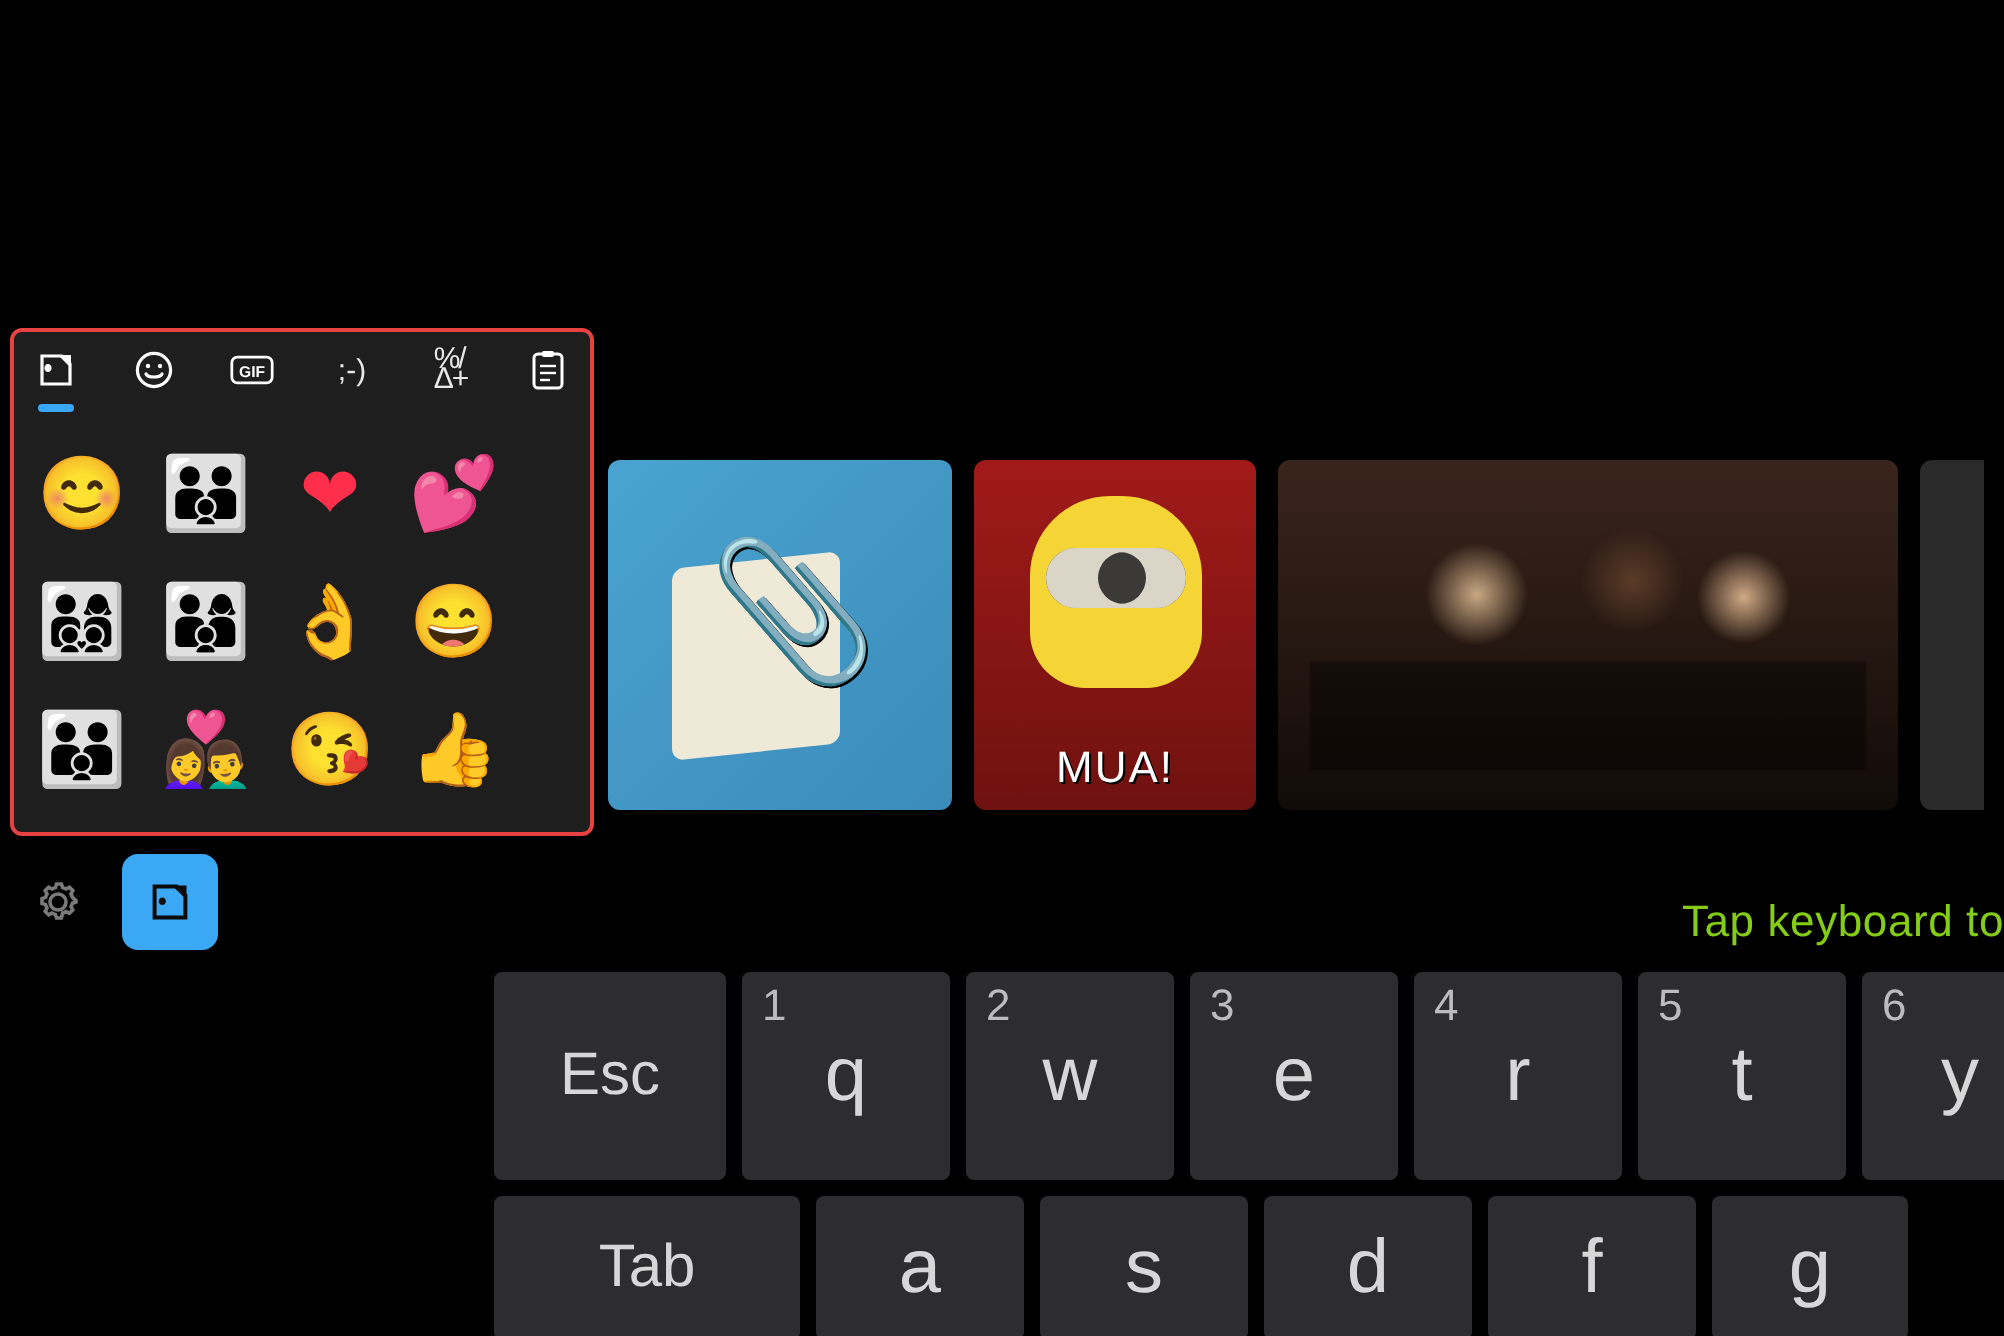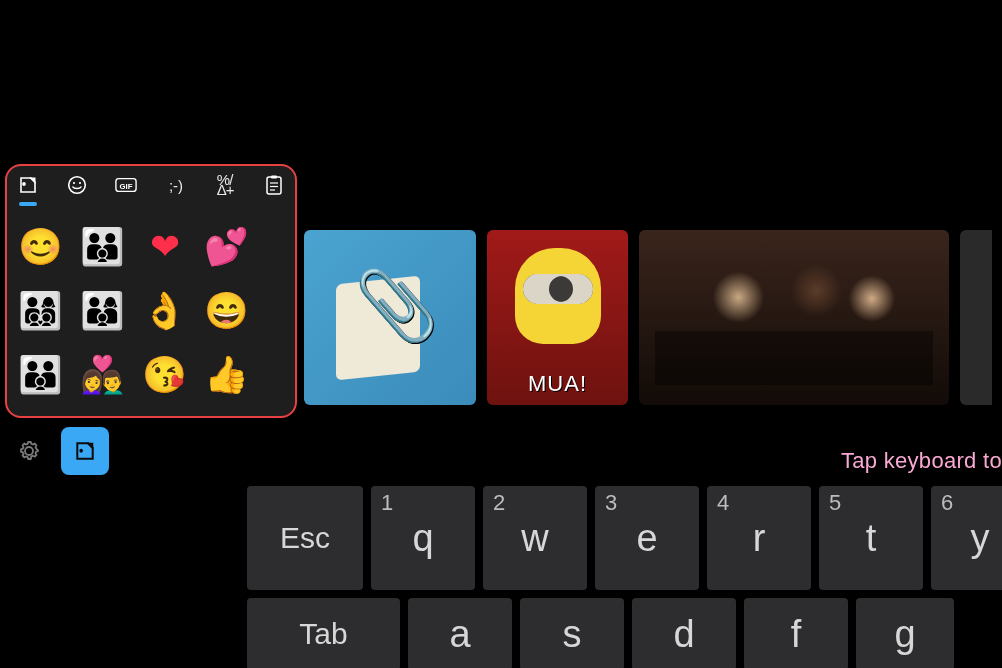--- a/index.html
+++ b/index.html
@@ -7,21 +7,21 @@
       width:1002px; height:668px;
       background:#000; color:#fff;
       font-family:"Segoe UI",Arial,sans-serif;
       overflow:hidden; position:relative;
     }
     .emoji-panel {
       position:absolute; left:5px; top:164px;
       width:292px; height:254px;
       background:#1e1e1f;
       border:2px solid #e84141;
-      border-radius:16px;
+      border-radius:6px;
       padding:8px 10px;
     }
     .tab-bar { display:flex; gap:28px; align-items:center; }
     .tab { width:22px; height:22px; display:flex; align-items:center; justify-content:center; color:#e8e8e8; position:relative; }
     .tab.active::after { content:""; position:absolute; left:0; right:0; bottom:-10px; height:4px; width:18px; margin:auto; background:#3aa8f4; border-radius:2px; }
     .emoji-grid {
       margin-top:26px;
       display:grid;
       grid-template-columns:repeat(4,48px);
       grid-template-rows:repeat(3,50px);
@@ -79,21 +79,21 @@
     }
     .tool-btn {
       width:48px; height:48px; border-radius:8px;
       display:flex; align-items:center; justify-content:center;
       color:#cfcfcf;
     }
     .tool-btn.active { background:#3aa8f4; color:#0b0b0b; }
 
     .hint {
       position:absolute; right:0; top:448px;
-      font-size:22px; color:#f9a8d4; letter-spacing:0.3px;
+      font-size:22px; color:#84cc16; letter-spacing:0.3px;
       white-space:nowrap;
     }
 
     .kbd {
       position:absolute; left:247px; top:486px;
       right:-40px;
     }
     .kbd-row { display:flex; gap:8px; margin-bottom:8px; }
     .key {
       height:104px; background:#2d2c2e;

